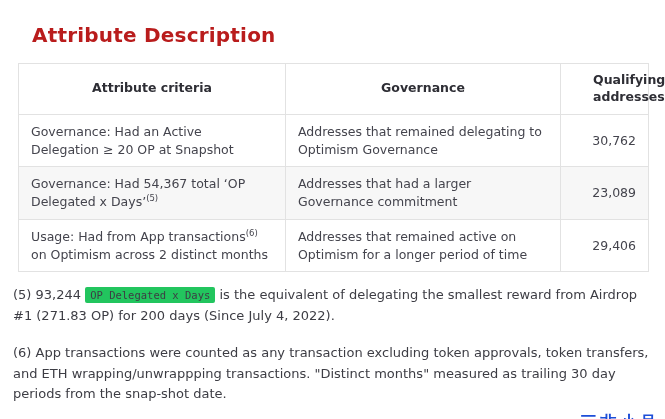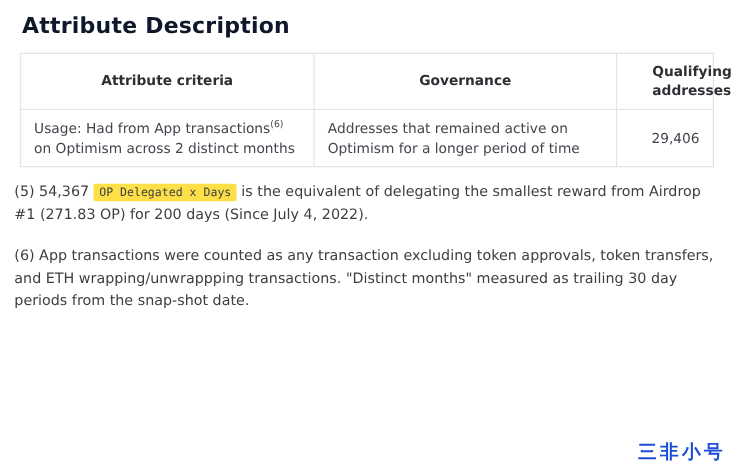--- a/index.html
+++ b/index.html
@@ -7,25 +7,25 @@
   body {
     width: 665px; height: 419px;
     background: #ffffff;
     font-family: "DejaVu Sans", "Liberation Sans", sans-serif;
     color: #404049;
     position: relative;
     overflow: hidden;
   }
   .page { width: 665px; height: 419px; position: relative; }
   h1.page-title {
-    margin: 4px;
+    margin: 16px;
     padding: 7px 0 0 16px;
     font-size: 20px;
     font-weight: 700;
-    color: #0f172a;
+    color: #b91c1c;
     letter-spacing: 0.2px;
   }
   table.attr-table {
     border-collapse: collapse;
     table-layout: fixed;
     width: 630px;
     margin: 13px 0 0 18px;
     font-size: 12.5px;
   }
   .attr-table col.c1 { width: 267px; }
@@ -57,21 +57,21 @@
   .footnote {
     margin: 13px 10px 0 13px;
     font-size: 13px;
     line-height: 1.58;
     color: #3d3d44;
   }
   .footnote.second { margin-top: 17px; }
   code.inline-code {
     font-family: "DejaVu Sans Mono", "Liberation Mono", monospace;
     font-size: 10.5px;
-    background: #fde047;
+    background: #22c55e;
     color: #3d3d44;
     padding: 2px 5px;
     border-radius: 2px;
   }
   .watermark {
     position: absolute;
     right: 5px;
     bottom: 1px;
     font-size: 17px;
     font-weight: 700;
@@ -95,26 +95,36 @@
       </colgroup>
     <thead>
       <tr>
         <th>Attribute criteria</th>
         <th>Governance</th>
         <th class="num">Qualifying addresses</th>
       </tr>
     </thead>
     <tbody>
       <tr>
+        <td><span>Governance: Had an Active Delegation ≥ 20 OP at Snapshot</span><sup class="fn"></sup><span></span></td>
+        <td>Addresses that remained delegating to Optimism Governance</td>
+        <td class="num">30,762</td>
+      </tr>
+      <tr>
+        <td><span>Governance: Had 54,367 total ‘OP Delegated x Days’</span><sup class="fn">(5)</sup><span></span></td>
+        <td>Addresses that had a larger Governance commitment</td>
+        <td class="num">23,089</td>
+      </tr>
+      <tr>
         <td><span>Usage: Had from App transactions</span><sup class="fn">(6)</sup><span> on Optimism across 2 distinct months</span></td>
         <td>Addresses that remained active on Optimism for a longer period of time</td>
         <td class="num">29,406</td>
       </tr>
     </tbody>
   </table>
 
-  <p class="footnote"><span>(5) 54,367 </span><code class="inline-code">OP Delegated x Days</code><span> is the equivalent of delegating the smallest reward from Airdrop #1 (271.83 OP) for 200 days (Since July 4, 2022).</span></p>
+  <p class="footnote"><span>(5) 93,244 </span><code class="inline-code">OP Delegated x Days</code><span> is the equivalent of delegating the smallest reward from Airdrop #1 (271.83 OP) for 200 days (Since July 4, 2022).</span></p>
 
   <p class="footnote second">(6) App transactions were counted as any transaction excluding token approvals, token transfers, and ETH wrapping/unwrappping transactions. "Distinct months" measured as trailing 30 day periods from the snap-shot date.</p>
 
   <div class="watermark">三非小号</div>
 
 </div>
 
 </body></html>

